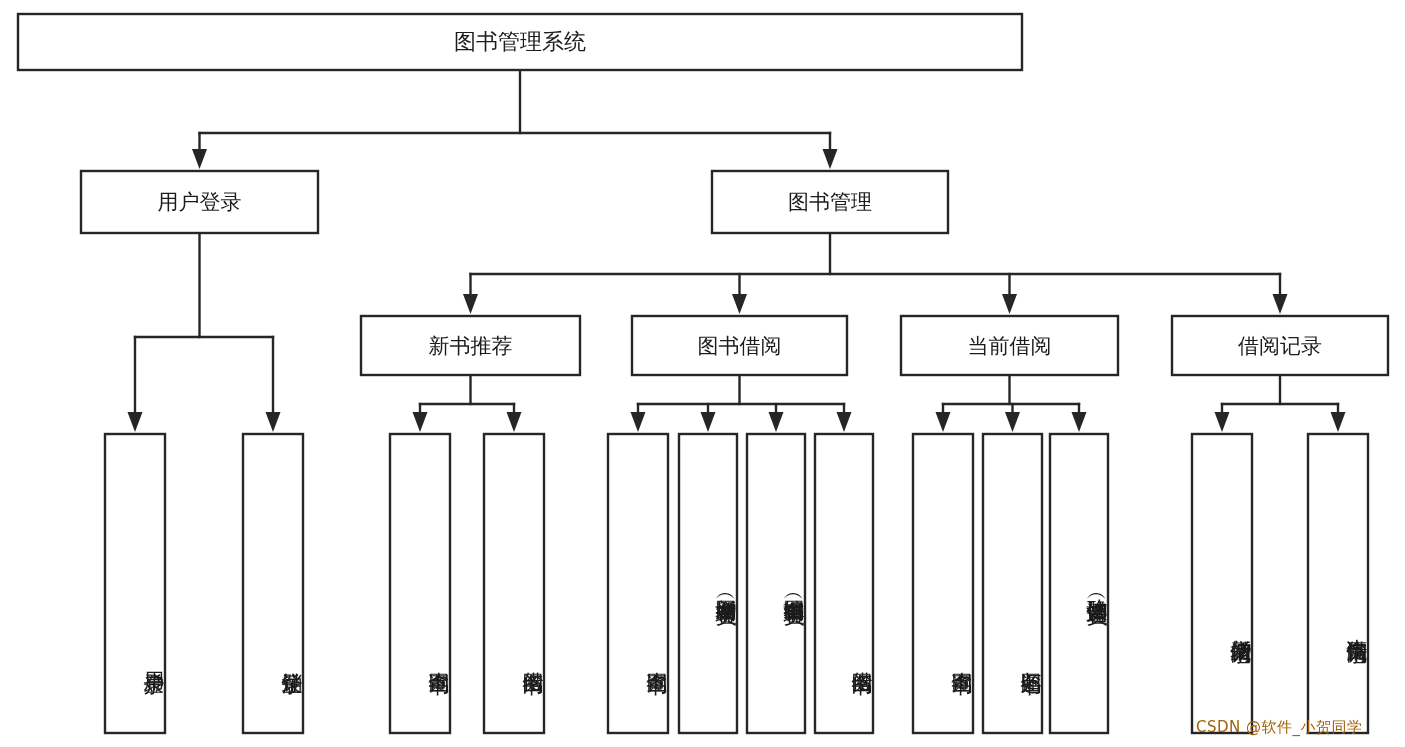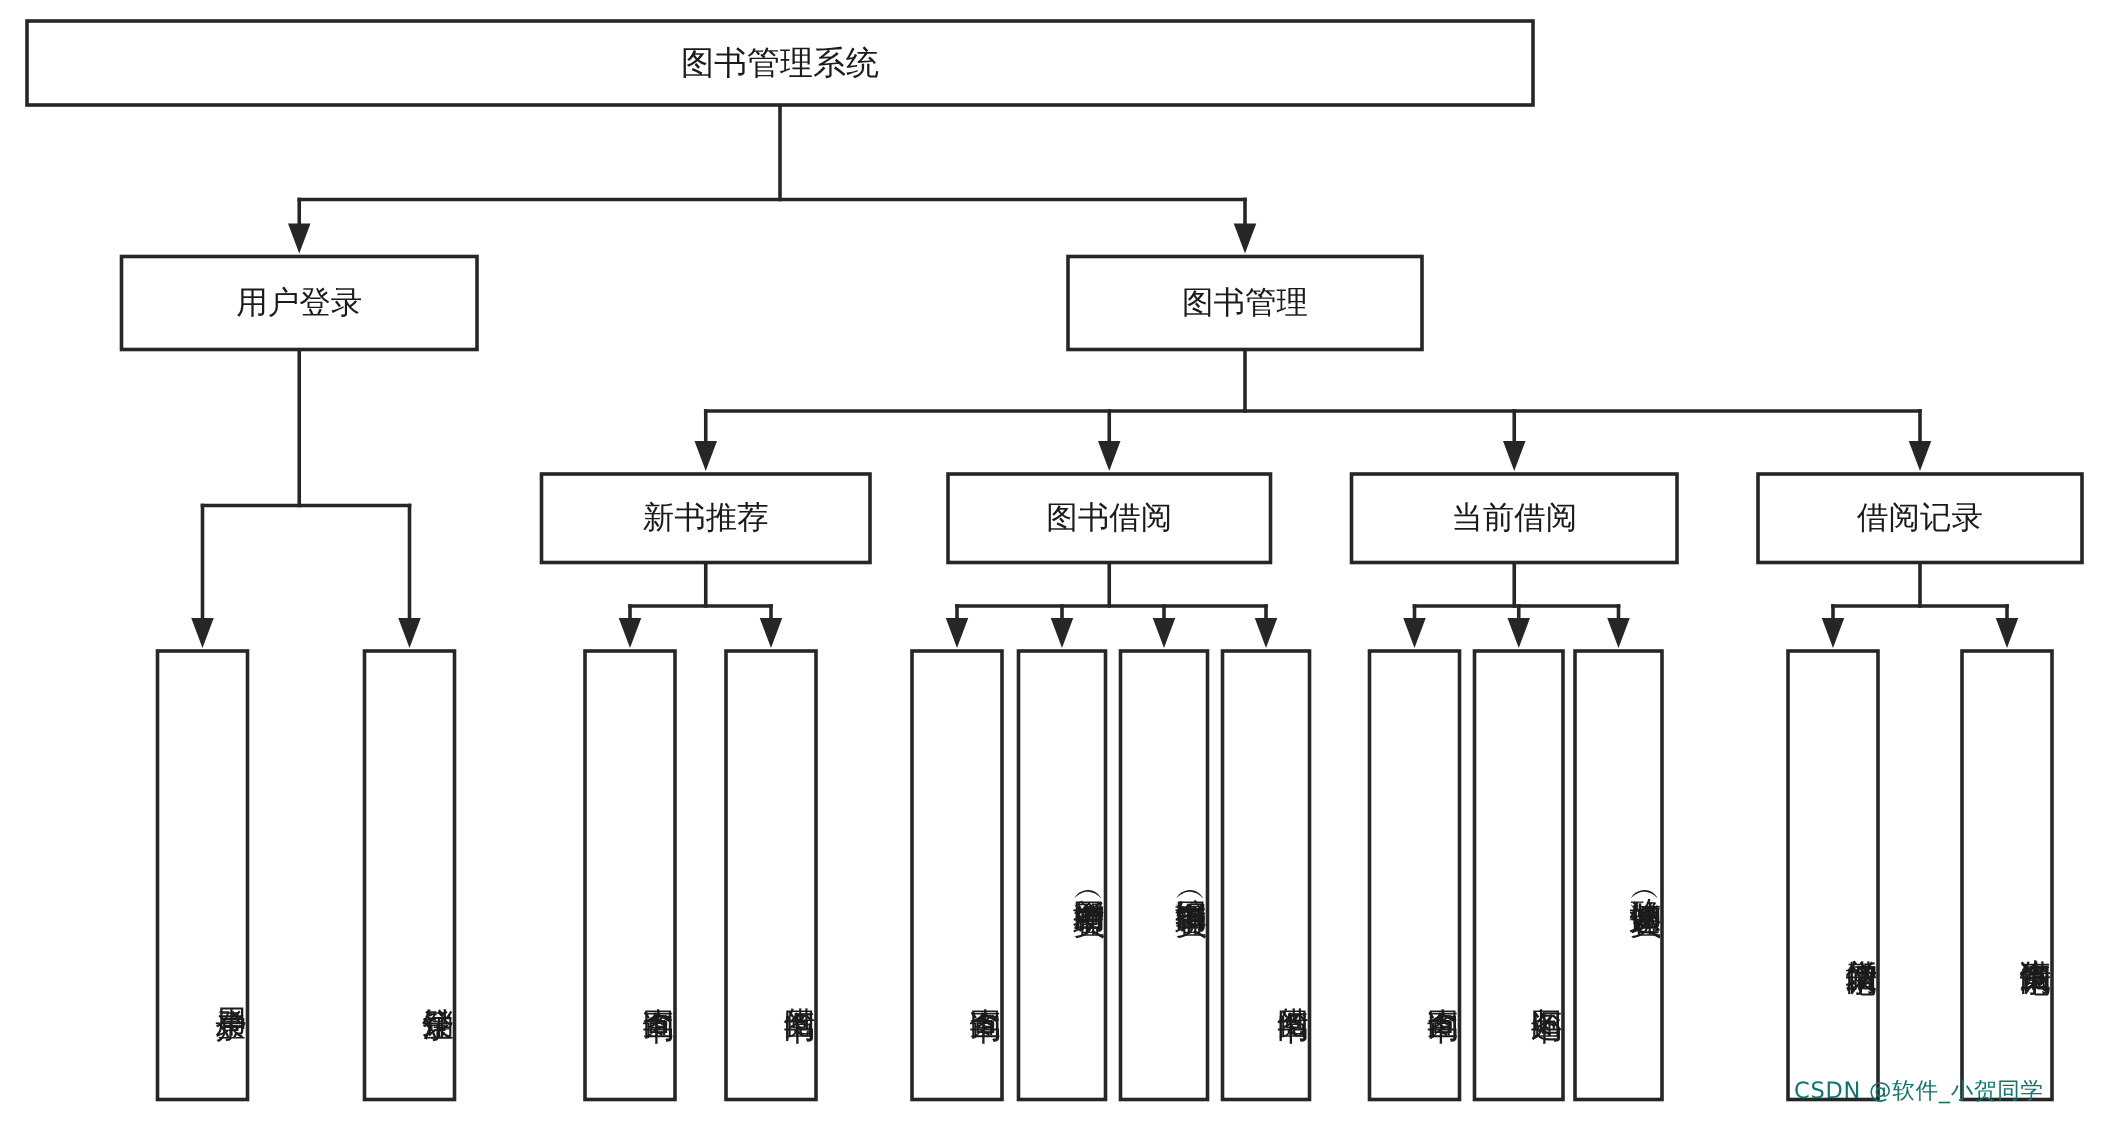--- a/index.html
+++ b/index.html
@@ -63,21 +63,21 @@
     line-height: 1.08;
     color: #1b1b1b;
     letter-spacing: 1px;
     white-space: nowrap;
     pointer-events: none;
   }
   .watermark {
     position: absolute;
     font-family: "DejaVu Sans", "Liberation Sans", sans-serif;
     font-size: 15px;
-    color: #0f766e;
+    color: #a16207;
     white-space: nowrap;
     letter-spacing: 0.5px;
     text-align: center;
   }
 </style>
 </head>
 <body>
 
 <div id="diagram-root">
 

